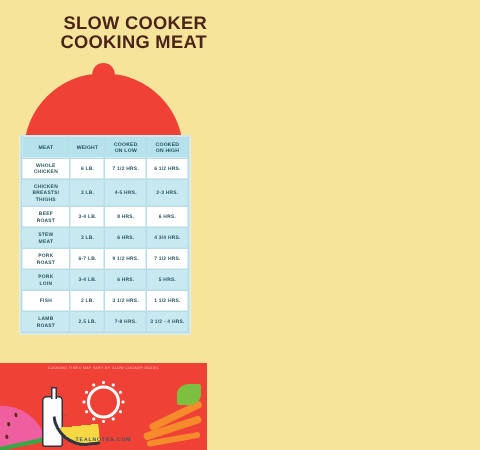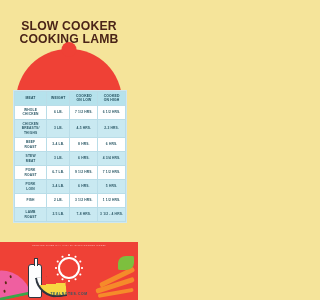--- a/index.html
+++ b/index.html
@@ -5,22 +5,22 @@
   * { margin:0; padding:0; box-sizing:border-box; }
   html,body { width:138px; height:300px; overflow:hidden; }
   body {
     font-family:"Liberation Sans", sans-serif;
     background:#f5e49a;
     position:relative;
   }
 
   
   .title-block {
-    padding-top:20px;
-    text-align:center;
+    padding-top:9px;
+    text-align:right;
   }
   .title-line {
     font-size:12.2px;
     font-weight:bold;
     letter-spacing:0.2px;
     color:#4a2418;
     line-height:13.4px;
     white-space:nowrap;
   }
 
@@ -160,21 +160,21 @@
     width:16px; height:14px;
     background:#7dbf3e;
     border-radius:50% 10% 50% 10%;
   }
 </style>
 </head>
 <body>
 
 <div class="title-block">
   <div class="title-line">SLOW COOKER</div>
-  <div class="title-line">COOKING LAMB</div>
+  <div class="title-line">COOKING MEAT</div>
 </div>
 
 <div class="pot-wrap">
   <div class="pot-dome"></div>
   <div class="pot-knob"></div>
 </div>
 
 <div class="table-card">
   <table>
     <colgroup>

